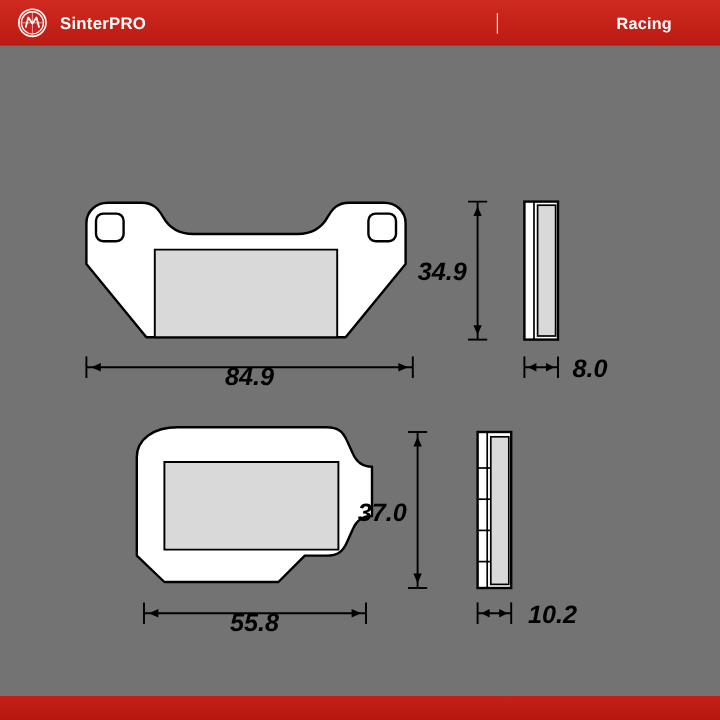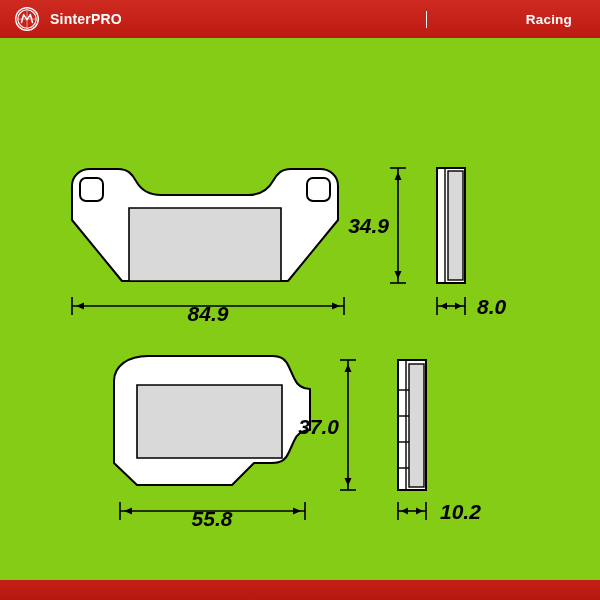--- a/index.html
+++ b/index.html
@@ -11,21 +11,21 @@
     width: 600px;
     height: 600px;
     font-family: "Liberation Sans", sans-serif;
     overflow: hidden;
     position: relative;
   }
   #page {
     position: relative;
     width: 600px;
     height: 600px;
-    background: #84cc16;
+    background: #737373;
   }
 
   
   .header {
     position: absolute;
     left: 0;
     top: 0;
     width: 600px;
     height: 38px;
     background: #c8221a;
@@ -57,21 +57,21 @@
     height: 17px;
     background: #ffffff;
     opacity: 0.95;
     margin-right: 60px;
   }
   .category {
     color: #ffffff;
     font-size: 13.5px;
     font-weight: bold;
     letter-spacing: 0.2px;
-    margin-right: 6px;
+    margin-right: 18px;
     padding-left: 39px;
   }
 
   
   .canvas {
     position: absolute;
     left: 0;
     top: 38px;
     width: 600px;
     height: 562px;

